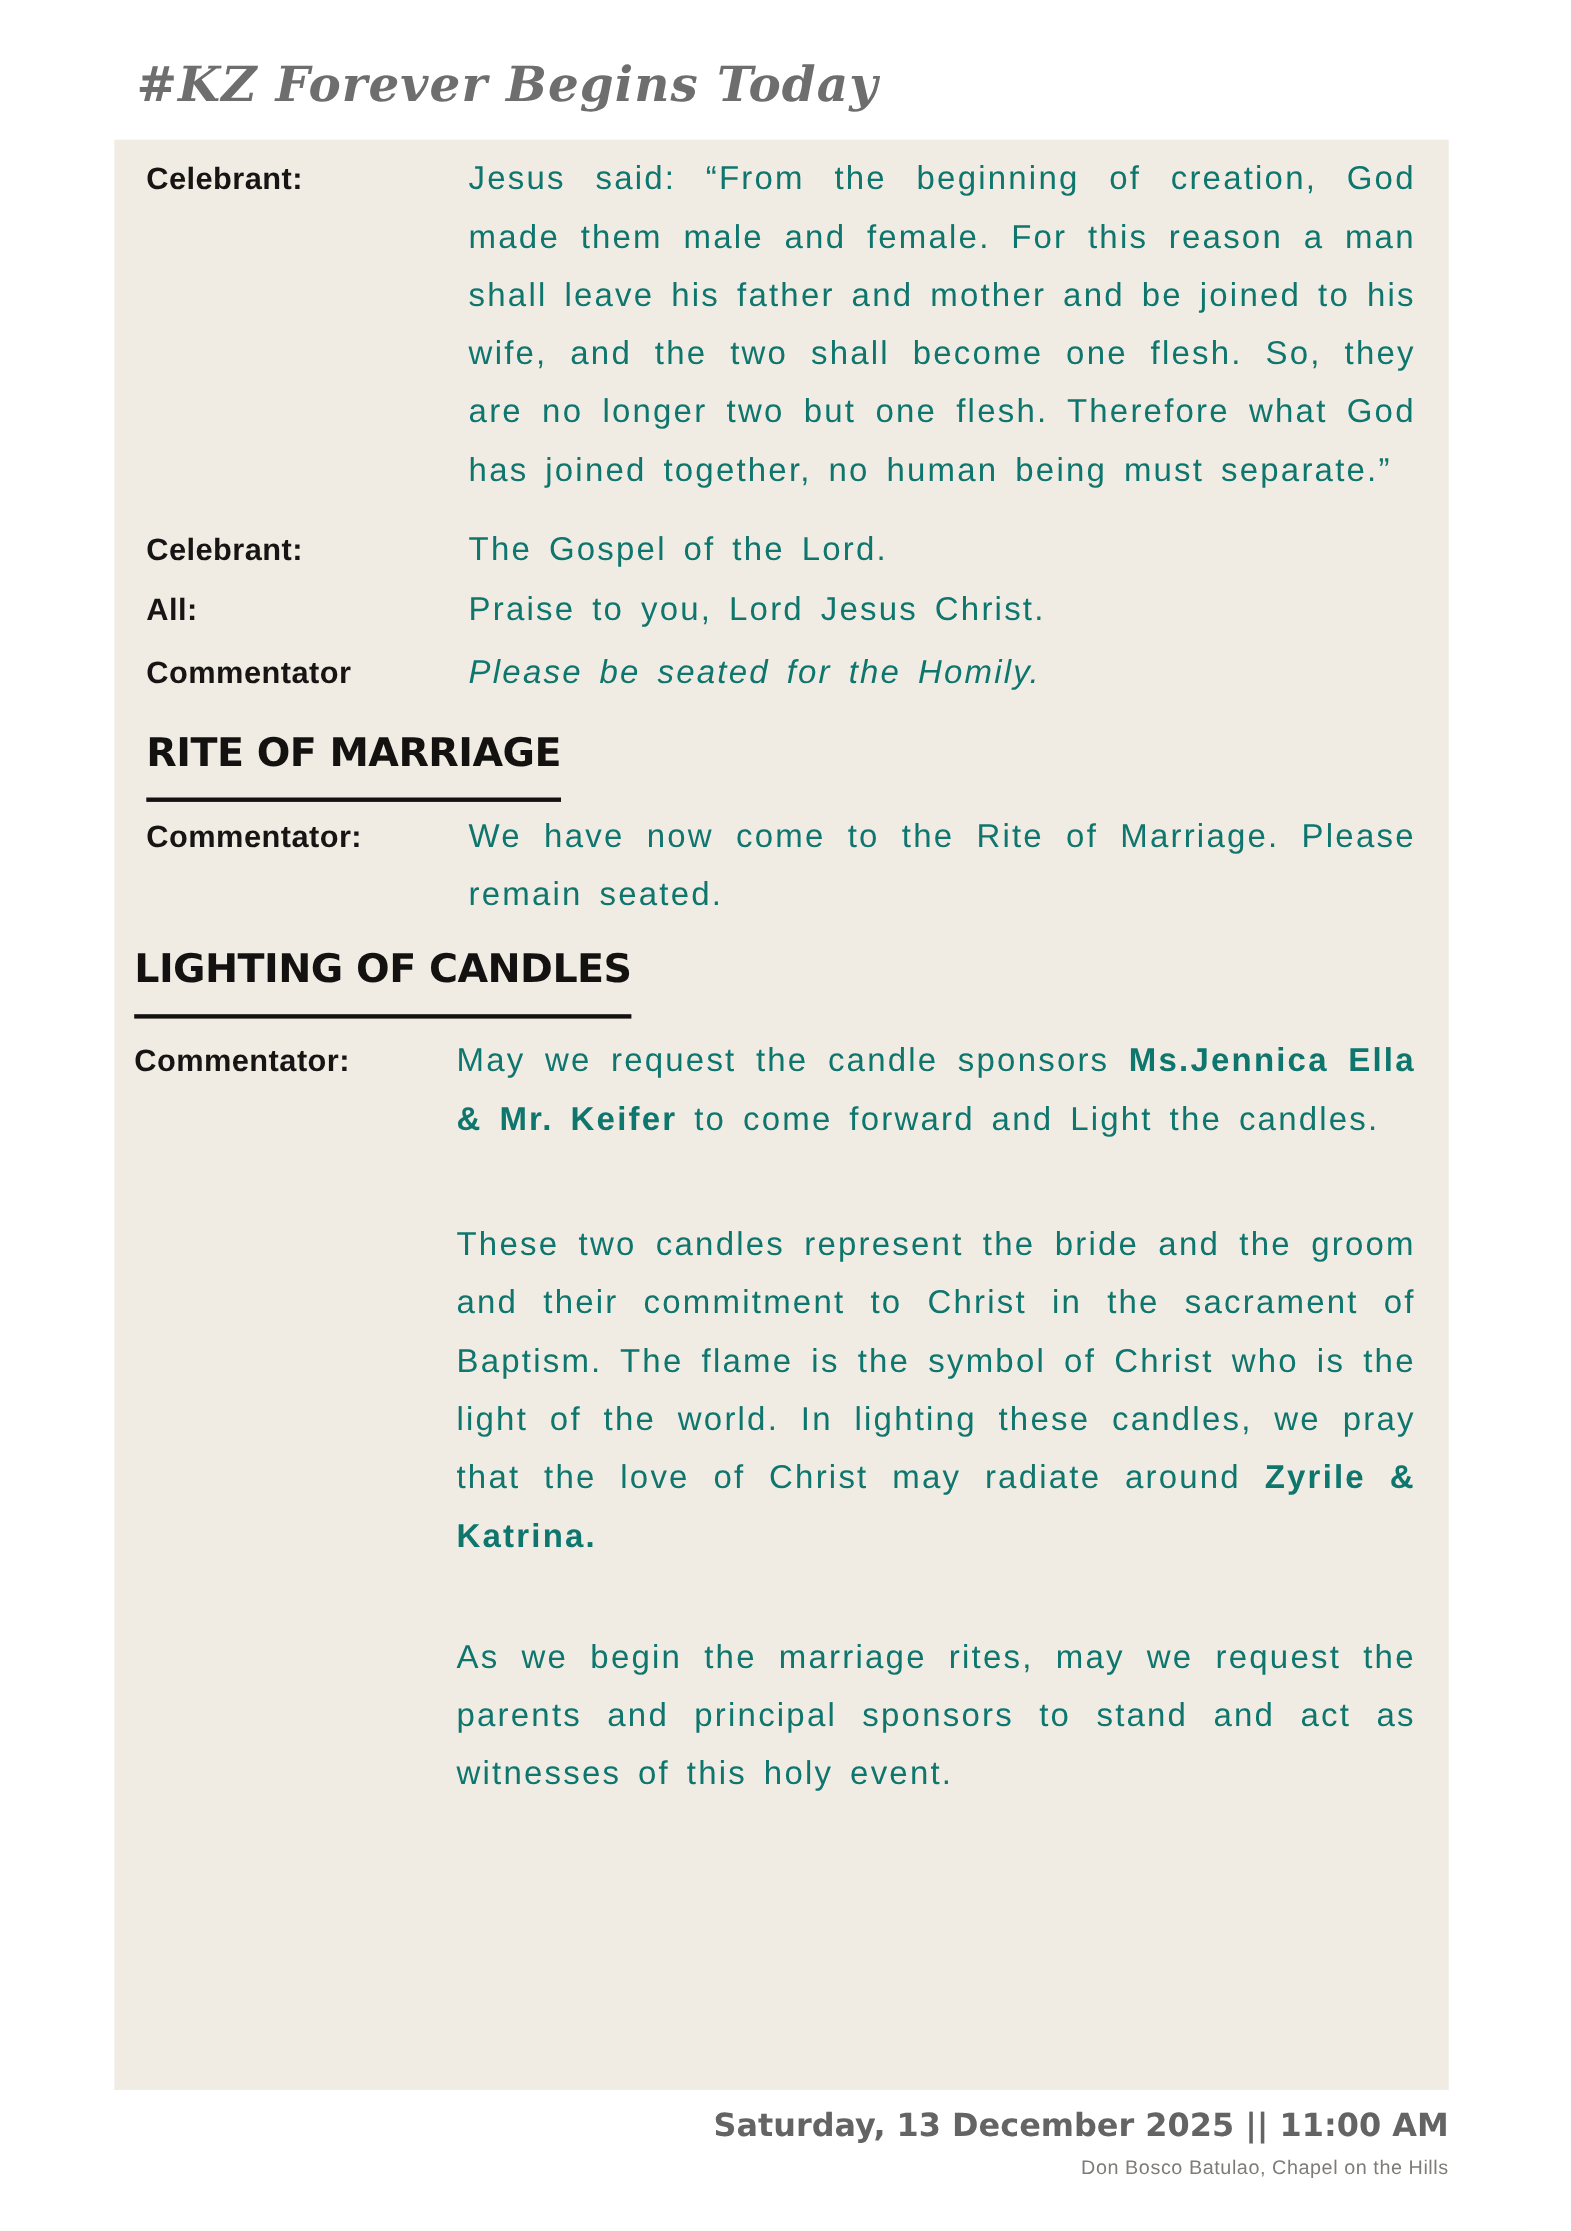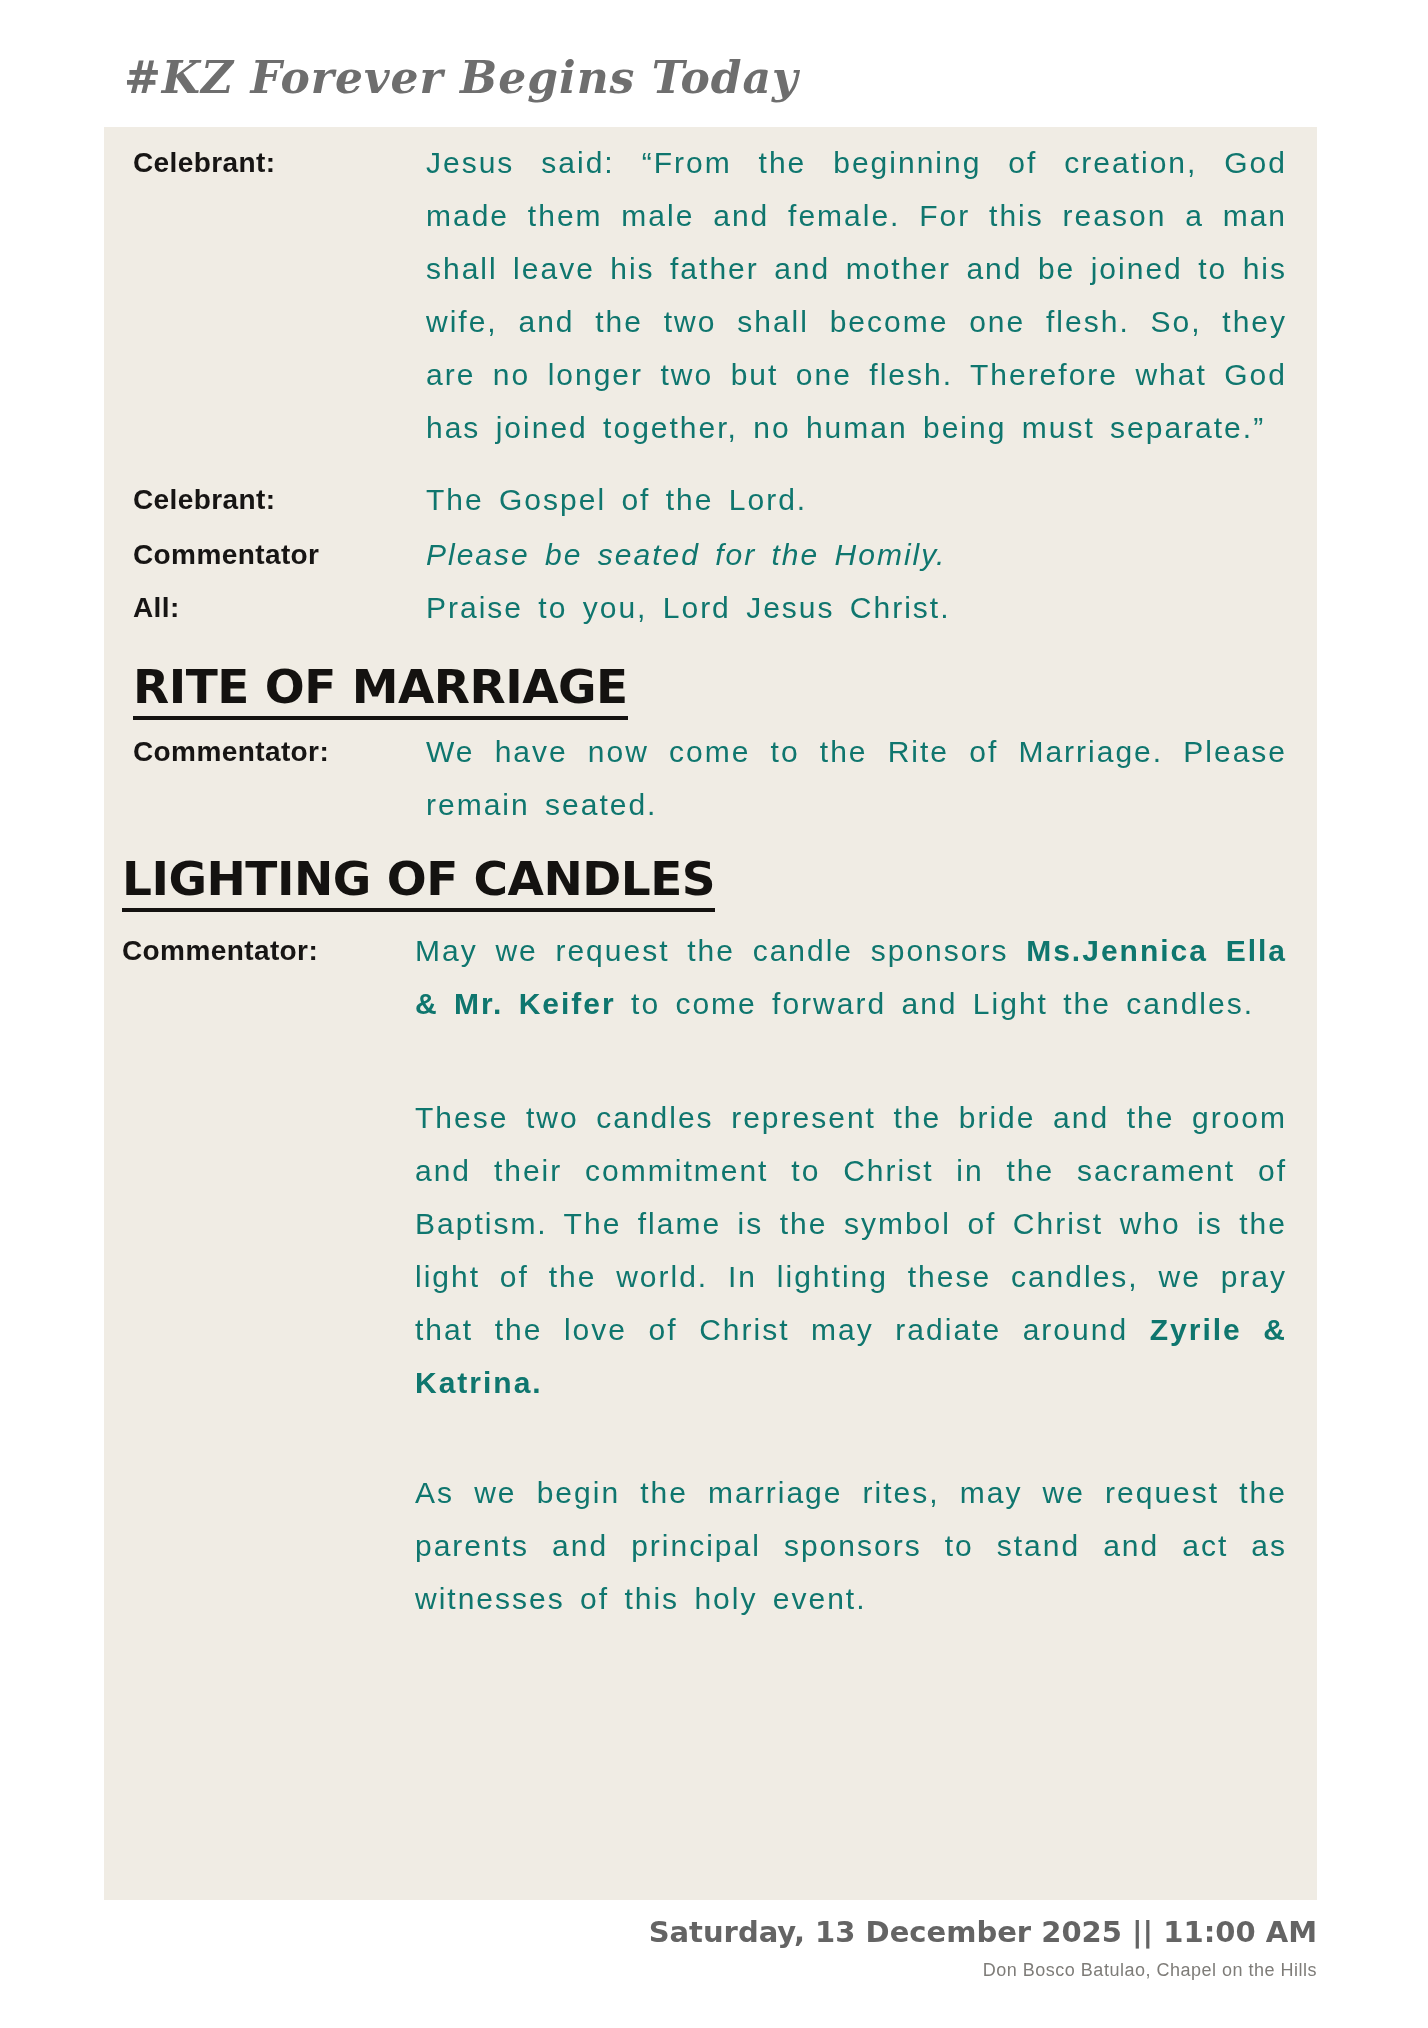--- a/index.html
+++ b/index.html
@@ -33,23 +33,23 @@
   .row .speech{
     flex:1;font-size:30px;line-height:53px;
     letter-spacing:2px;word-spacing:5px;color:#0f766e;
   }
   .justify .speech{text-align:justify;}
   .italic-speech .speech{font-style:italic;}
   .heading-wrap{line-height:1;}
   .heading{
     display:inline-block;
     font-family:"DejaVu Sans", sans-serif;
-    font-weight:700;font-size:47px;letter-spacing:-.5px;
+    font-weight:700;font-size:36px;letter-spacing:-.5px;
     color:#141210;
-    padding-bottom:6px;border-bottom:4px solid #141210;
+    padding-bottom:22px;border-bottom:4px solid #141210;
   }
   .shift{margin-left:-11px;}
   
   .mb-para{margin-bottom:19px;}
   .mb-s1{margin-bottom:2px;}
   .mb-s2{margin-bottom:4px;}
   .h1-wrap{margin-top:29px;margin-bottom:5px;}
   .h2-wrap{margin-top:24px;margin-bottom:12px;}
   .gap-lg{margin-top:61px;}
   .gap-lg2{margin-top:57px;}
@@ -81,28 +81,28 @@
     <div class="row justify mb-para">
       <div class="label">Celebrant:</div>
       <div class="speech"><span>Jesus said: “From the beginning of creation, God made them male and female. For this reason a man shall leave his father and mother and be joined to his wife, and the two shall become one flesh. So, they are no longer two but one flesh. Therefore what God has joined together, no human being must separate.”</span></div>
     </div>
 
     <div class="row mb-s1">
       <div class="label">Celebrant:</div>
       <div class="speech"><span>The Gospel of the Lord.</span></div>
     </div>
 
+    <div class="row mb-s2">
+      <div class="label">All:</div>
+      <div class="speech"><span>Praise to you, Lord Jesus Christ.</span></div>
+    </div>
+
     <div class="row italic-speech">
       <div class="label">Commentator</div>
       <div class="speech"><span class="seg-i">Please be seated for the Homily.</span></div>
-    </div>
-
-    <div class="row mb-s2">
-      <div class="label">All:</div>
-      <div class="speech"><span>Praise to you, Lord Jesus Christ.</span></div>
     </div>
 
     <div class="heading-wrap h1-wrap">
       <span class="heading">RITE OF MARRIAGE</span>
     </div>
 
     <div class="row justify">
       <div class="label">Commentator:</div>
       <div class="speech"><span>We have now come to the Rite of Marriage. Please remain seated.</span></div>
     </div>

